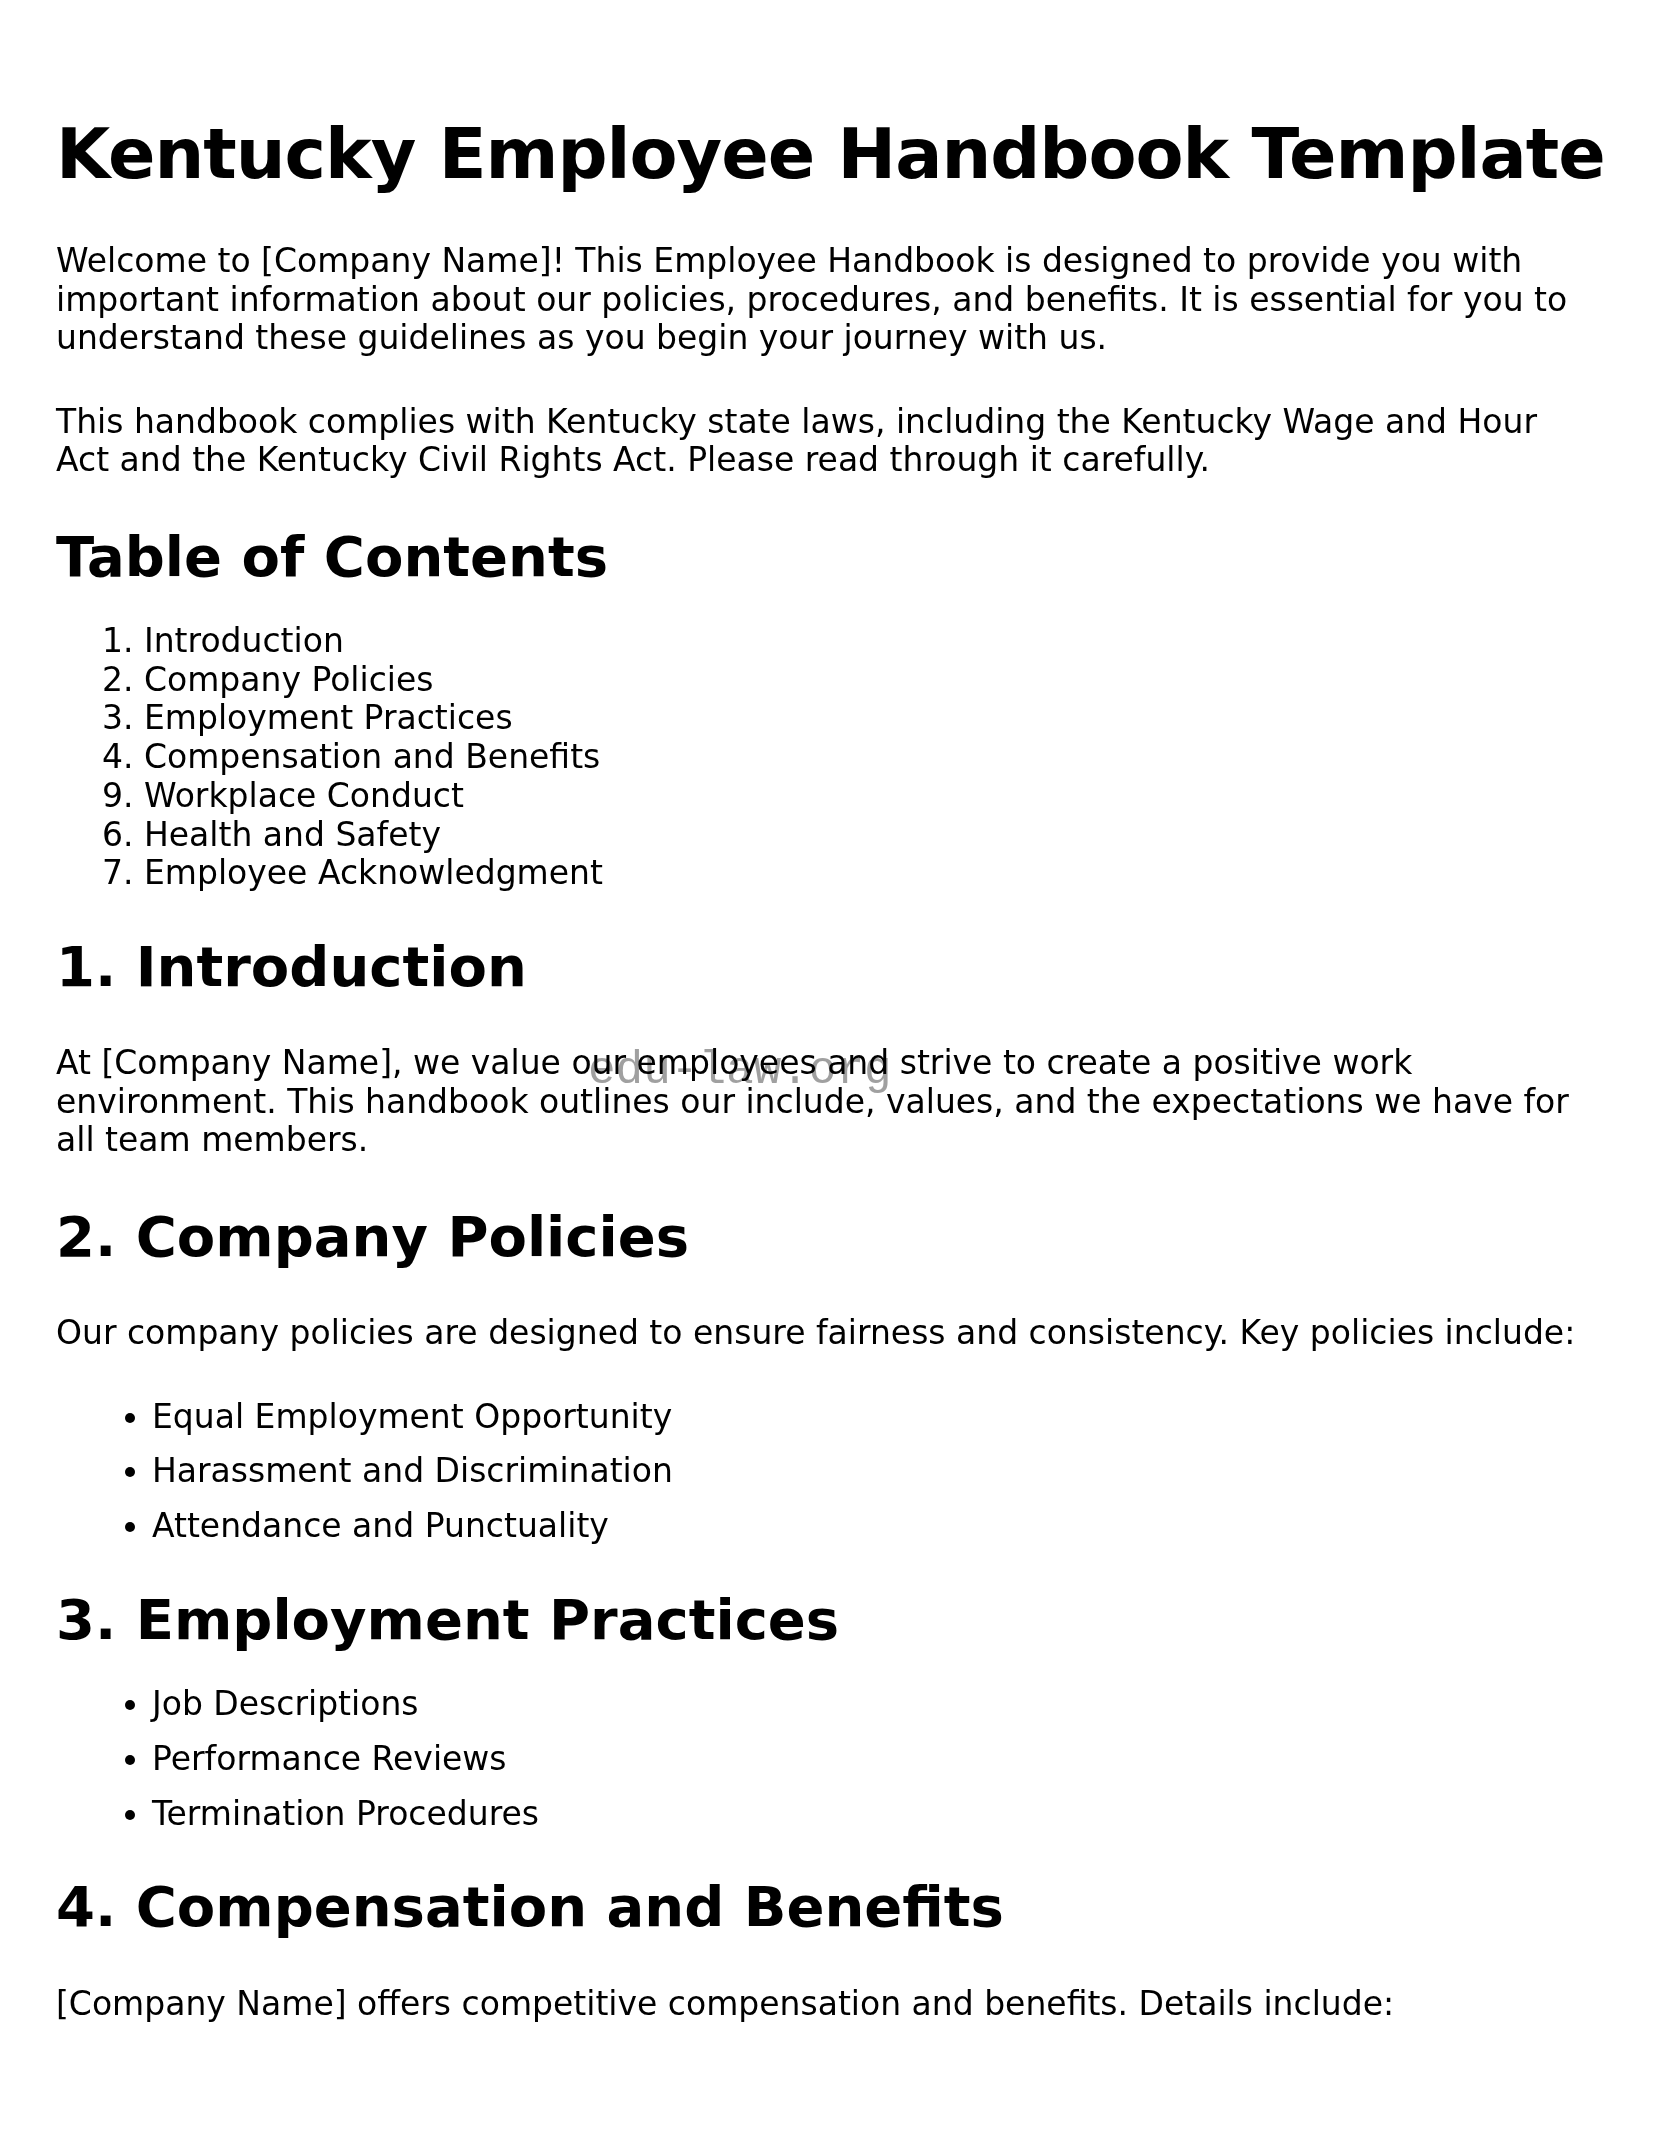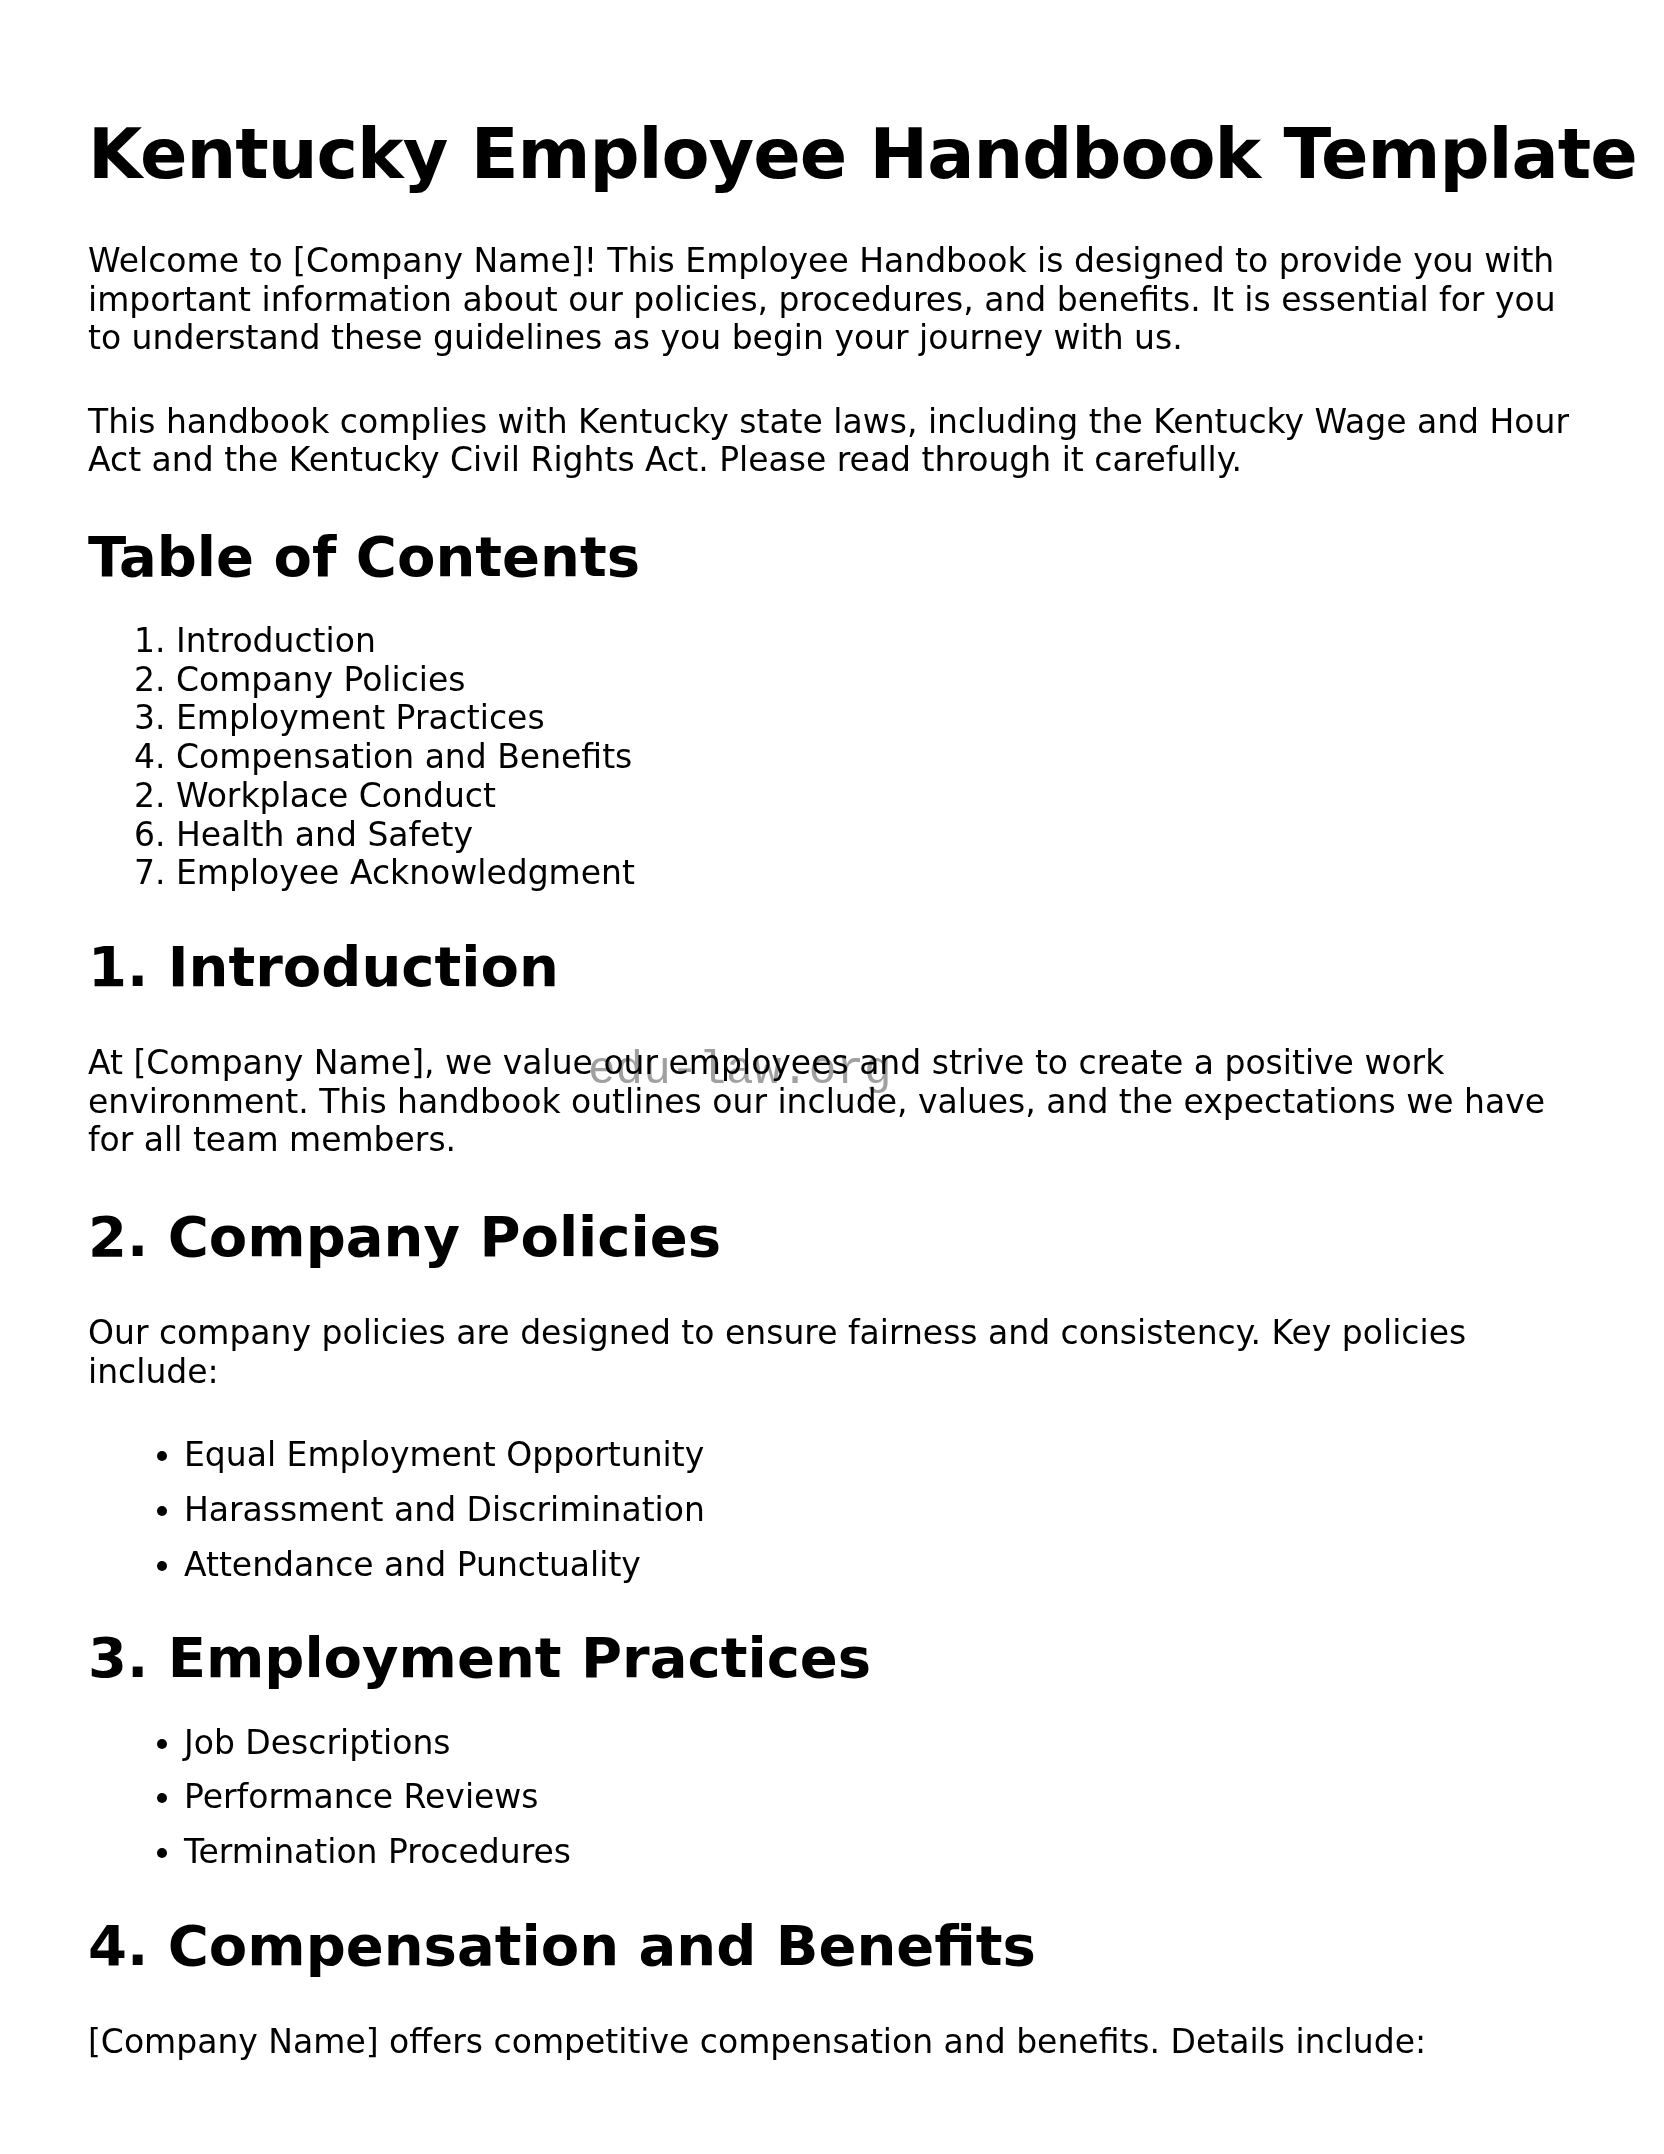--- a/index.html
+++ b/index.html
@@ -8,21 +8,21 @@
     width:1664px;
     height:2154px;
     background:#ffffff;
     overflow:hidden;
     font-family:"DejaVu Sans","Liberation Sans",sans-serif;
     color:#000000;
   }
   .content{
     position:relative;
     z-index:1;
-    padding:114px 88px 0 88px;
+    padding:114px 88px 0 56px;
   }
   h1{
     font-size:70px;
     line-height:1.16;
     margin:0 0 47px 0;
     font-weight:bold;
     letter-spacing:-1px;
     white-space:nowrap;
   }
   h2{
@@ -78,21 +78,21 @@
 
     <p>This handbook complies with Kentucky state laws, including the Kentucky Wage and Hour Act and the Kentucky Civil Rights Act. Please read through it carefully.</p>
 
     <h2>Table of Contents</h2>
 
     <div class="toc-list">
       <div class="toc-line">1. Introduction</div>
       <div class="toc-line">2. Company Policies</div>
       <div class="toc-line">3. Employment Practices</div>
       <div class="toc-line">4. Compensation and Benefits</div>
-      <div class="toc-line">2. Workplace Conduct</div>
+      <div class="toc-line">9. Workplace Conduct</div>
       <div class="toc-line">6. Health and Safety</div>
       <div class="toc-line">7. Employee Acknowledgment</div>
     </div>
 
     <h2>1. Introduction</h2>
     <p>At [Company Name], we value our employees and strive to create a positive work environment. This handbook outlines our include, values, and the expectations we have for all team members.</p>
 
     <h2>2. Company Policies</h2>
     <p>Our company policies are designed to ensure fairness and consistency. Key policies include:</p>
     <ul class="bullets">

